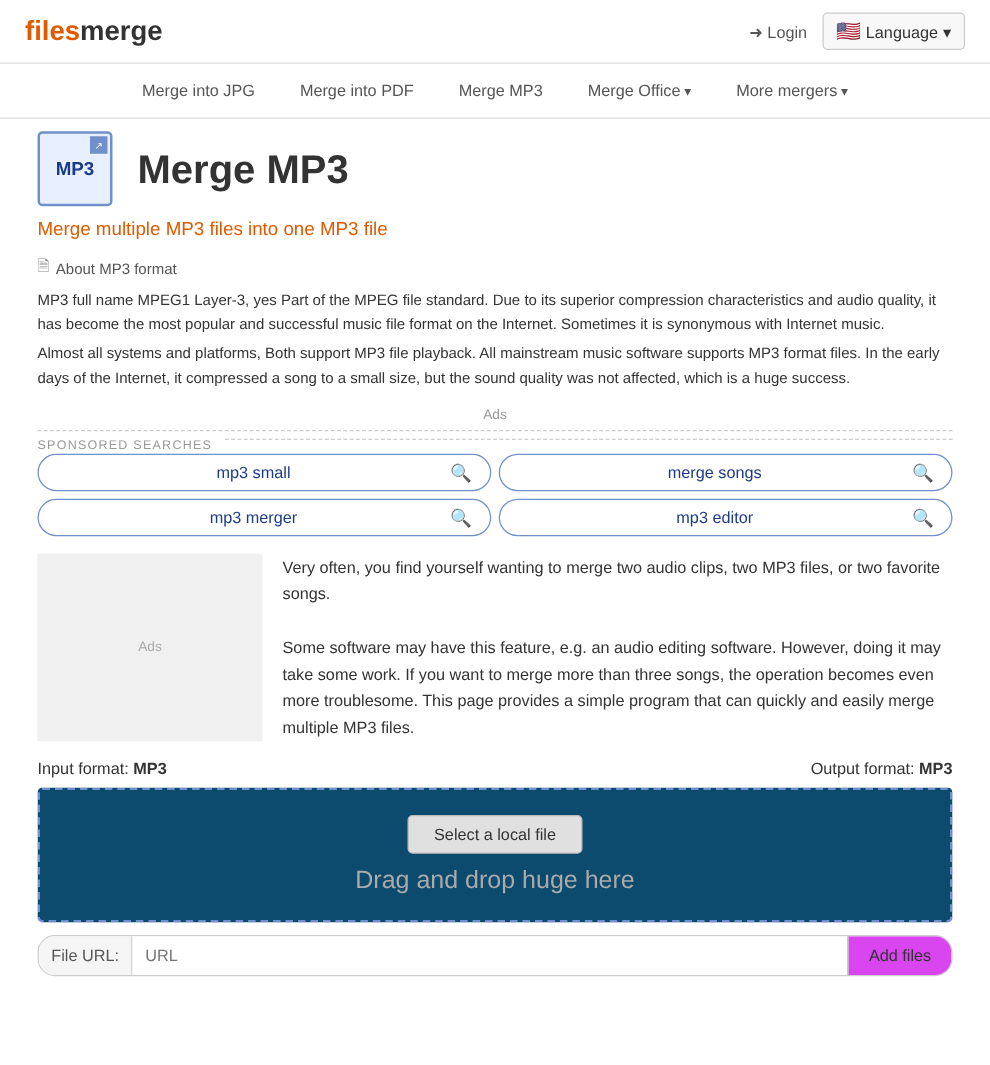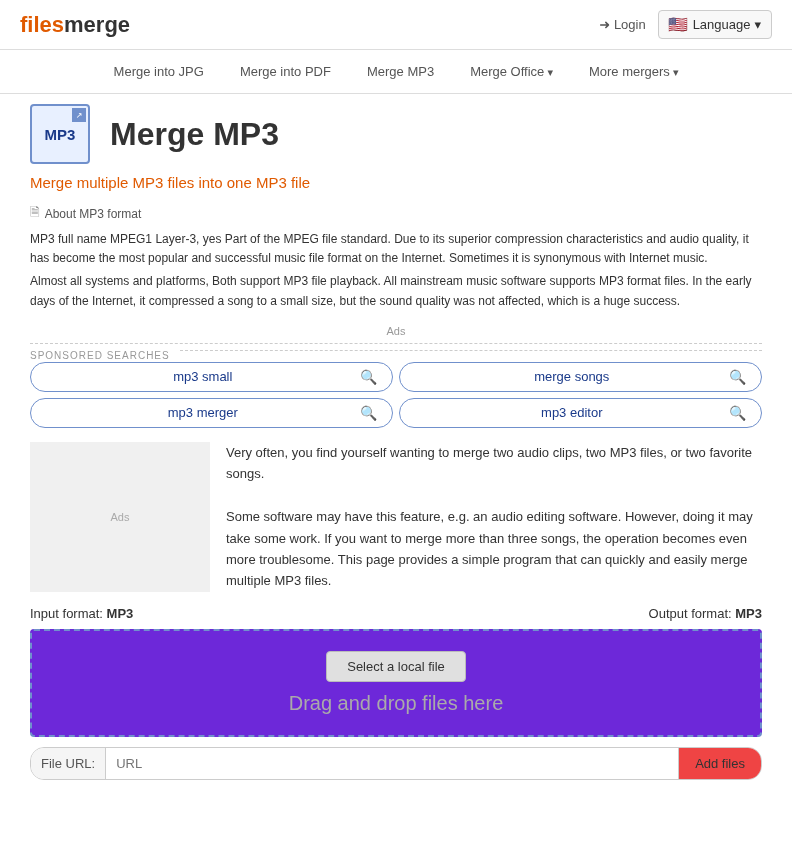--- a/index.html
+++ b/index.html
@@ -190,21 +190,21 @@
       display: flex;
       justify-content: space-between;
       font-size: 13px;
       margin-bottom: 8px;
     }
 
     
     .upload-area {
       border: 2px dashed #7090cc;
       border-radius: 4px;
-      background: #6d28d9;
+      background: #0c4a6e;
       padding: 20px;
       display: flex;
       flex-direction: column;
       align-items: center;
       gap: 10px;
       margin-bottom: 10px;
     }
     .select-btn {
       background: #e0e0e0;
       border: 1px solid #bbb;
@@ -237,21 +237,21 @@
     }
     .url-input {
       flex: 1;
       border: none;
       outline: none;
       padding: 8px 10px;
       font-size: 13px;
       color: #999;
     }
     .add-files-btn {
-      background: #ef4444;
+      background: #d946ef;
       border: none;
       border-left: 1px solid #ccc;
       padding: 8px 16px;
       font-size: 13px;
       cursor: pointer;
       color: #333;
     }
   </style>
 </head>
 <body>
@@ -344,21 +344,21 @@
       <strong>MP3</strong>
     </div>
     <div>
       <span>Output format:</span>
       <strong>MP3</strong>
     </div>
   </div>
 
   <div class="upload-area">
     <button class="select-btn">Select a local file</button>
-    <span class="drag-text">Drag and drop files here</span>
+    <span class="drag-text">Drag and drop huge here</span>
   </div>
 
   <div class="url-bar">
     <span class="url-label">File URL:</span>
     <input class="url-input" type="text" placeholder="URL" style="">
     <button class="add-files-btn">Add files</button>
   </div>
 
 </div>
 

